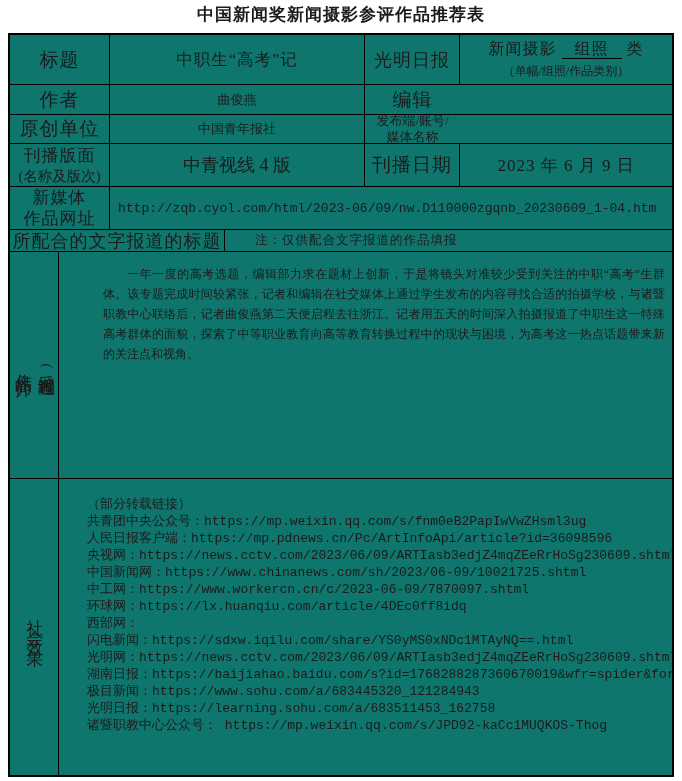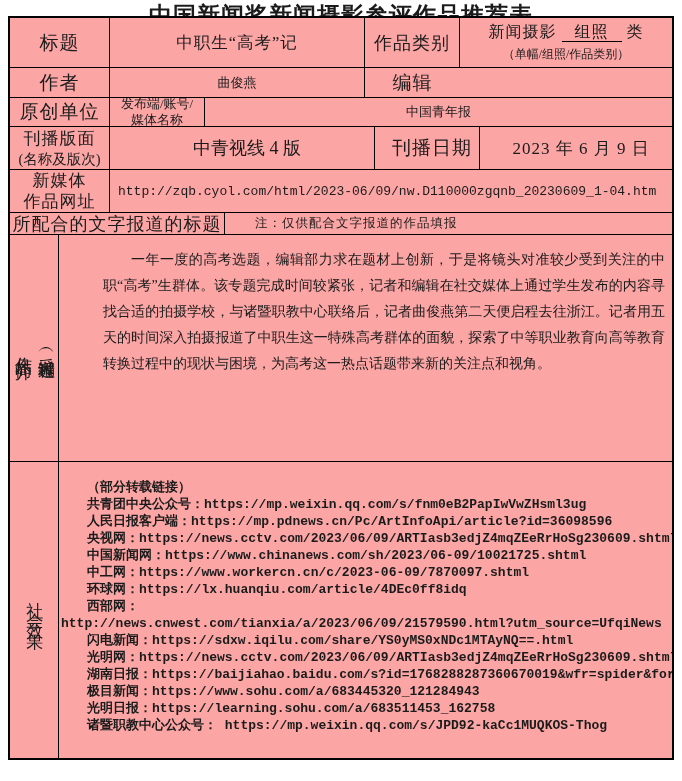--- a/index.html
+++ b/index.html
@@ -3,36 +3,36 @@
 <meta charset="utf-8">
 <style>
   html,body{margin:0;padding:0;}
   body{
     width:682px;height:781px;background:#ffffff;position:relative;
     font-family:"Liberation Serif","DejaVu Serif",serif;color:#1b1b1b;
     -webkit-font-smoothing:antialiased;
   }
   .page-title{
     text-align:center;font-family:"Liberation Sans","DejaVu Sans",sans-serif;
-    font-weight:bold;font-size:23px;line-height:30px;letter-spacing:1px;
+    font-weight:bold;font-size:17px;line-height:30px;letter-spacing:1px;
   }
   .form-table{
-    position:absolute;left:8px;top:16px;width:666px;height:744px;
-    box-sizing:border-box;border:2px solid #000;background:#fca5a5;
+    position:absolute;left:8px;top:33px;width:666px;height:744px;
+    box-sizing:border-box;border:2px solid #000;background:#0f766e;
     display:flex;flex-direction:column;
   }
   .trow{display:flex;border-bottom:1px solid #000;box-sizing:border-box;flex:0 0 auto;}
   .trow:last-child{border-bottom:none;flex:1 1 auto;}
   .cell{
     border-right:1px solid #000;box-sizing:border-box;
     display:flex;align-items:center;justify-content:center;
     overflow:hidden;text-align:center;
   }
   .cell:last-child{border-right:none;}
-  .r1{height:50px;} .r2{height:30px;} .r3{height:29px;} .r4{height:43px;gap:10px;}
+  .r1{height:50px;} .r2{height:30px;} .r3{height:29px;} .r4{height:43px;}
   .r5{height:43px;} .r6{height:22px;font-family:Liberation Serif, serif;} .r7{height:227px;}
   .w-l1{width:100px;flex:0 0 100px;} .w-v1{width:255px;flex:0 0 255px;}
   .w-l2{width:95px;flex:0 0 95px;}  .w-v2{flex:1 1 auto;}
   .w-l6{width:215px;flex:0 0 215px;}
   .w-vert{width:49px;flex:0 0 49px;}
   .lbl{font-size:19px;letter-spacing:1px;}
   .val{font-size:14px;}
   .val-title{font-size:16.5px;letter-spacing:1px;}
   .col{display:flex;flex-direction:column;align-items:center;justify-content:center;}
   .cat-line{font-size:16px;letter-spacing:1px;}
@@ -42,61 +42,61 @@
   .lbl-2line{font-size:17px;line-height:1.25;letter-spacing:1px;}
   .lbl-sub{font-size:14.5px;letter-spacing:0;}
   .date-val{font-size:17px;letter-spacing:1px;}
   .url-cell{justify-content:flex-start;padding-left:8px;text-align:left;
     font-family:"Liberation Mono","DejaVu Sans Mono",monospace;font-size:13px;}
   .note-cell{justify-content:flex-start;padding-left:30px;text-align:right;font-size:12.5px;letter-spacing:1px;}
   .vert-wrap{display:flex;flex-direction:row;align-items:center;justify-content:center;gap:0;}
   .vert{writing-mode:vertical-rl;font-size:17px;letter-spacing:2px;line-height:1.35;}
   .vert-spaced{writing-mode:vertical-rl;font-size:17px;letter-spacing:11px;line-height:1.2;}
   .intro-cell{display:block;text-align:justify;padding:12px 7px 0 44px;
-    font-size:14px;line-height:26px;}
+    font-size:12px;line-height:20px;}
   .intro-cell p{margin:0;text-indent:2em;}
   .effect-cell{display:block;text-align:left;padding:17px 4px 0 0;
-    font-family:"Liberation Mono","DejaVu Sans Mono",monospace;font-size:13px;line-height:17px;font-weight:bold;}
+    font-family:"Liberation Mono","DejaVu Sans Mono",monospace;font-size:13px;line-height:17px;}
   .link-line{padding-left:28px;white-space:nowrap;}
   .link-line.flush{padding-left:2px;}
 </style>
 </head>
 <body>
 
 <div class="page-title">中国新闻奖新闻摄影参评作品推荐表</div>
 
 <div class="form-table">
 
   <div class="trow r1">
     <div class="cell w-l1 lbl">标题</div>
     <div class="cell w-v1 val val-title">中职生“高考”记</div>
-    <div class="cell w-l2 lbl" style="font-size:18px;">作品类别</div>
+    <div class="cell w-l2 lbl" style="font-size:18px;">光明日报</div>
     <div class="cell w-v2 col">
       <div class="cat-line">
         <span>新闻摄影</span>
         <span class="cat-fill">组照</span>
         <span>类</span>
       </div>
       <div class="cat-sub">（单幅/组照/作品类别）</div>
     </div>
   </div>
 
   <div class="trow r2">
     <div class="cell w-l1 lbl">作者</div>
     <div class="cell w-v1 val" style="font-size:13px;">曲俊燕</div>
     <div class="cell w-l2 lbl">编辑</div>
   </div>
 
   <div class="trow r3">
     <div class="cell w-l1 lbl">原创单位</div>
+    <div class="cell w-v1 val" style="font-size:13px;">中国青年报社</div>
     <div class="cell w-l2 col small-gothic">
       <div>发布端/账号/</div>
       <div>媒体名称</div>
     </div>
-    <div class="cell w-v2 val" style="font-size:13px;">中国青年报</div>
   </div>
 
   <div class="trow r4">
     <div class="cell w-l1 col lbl-2line">
       <div>刊播版面</div>
       <div class="lbl-sub">(名称及版次)</div>
     </div>
     <div class="cell w-v1 val" style="font-size:18px;">中青视线 4 版</div>
     <div class="cell w-l2 lbl">刊播日期</div>
     <div class="cell w-v2 date-val">2023 年 6 月 9 日</div>
@@ -131,21 +131,20 @@
     </div>
     <div class="cell w-v2 effect-cell">
       <div class="link-line">（部分转载链接）</div>
       <div class="link-line">共青团中央公众号：https://mp.weixin.qq.com/s/fnm0eB2PapIwVwZHsml3ug</div>
       <div class="link-line">人民日报客户端：https://mp.pdnews.cn/Pc/ArtInfoApi/article?id=36098596</div>
       <div class="link-line">央视网：https://news.cctv.com/2023/06/09/ARTIasb3edjZ4mqZEeRrHoSg230609.shtml</div>
       <div class="link-line">中国新闻网：https://www.chinanews.com/sh/2023/06-09/10021725.shtml</div>
       <div class="link-line">中工网：https://www.workercn.cn/c/2023-06-09/7870097.shtml</div>
       <div class="link-line">环球网：https://lx.huanqiu.com/article/4DEc0ff8idq</div>
       <div class="link-line">西部网：</div>
-      <div class="link-line flush">http://news.cnwest.com/tianxia/a/2023/06/09/21579590.html?utm_source=UfqiNews</div>
       <div class="link-line">闪电新闻：https://sdxw.iqilu.com/share/YS0yMS0xNDc1MTAyNQ==.html</div>
       <div class="link-line">光明网：https://news.cctv.com/2023/06/09/ARTIasb3edjZ4mqZEeRrHoSg230609.shtml</div>
       <div class="link-line">湖南日报：https://baijiahao.baidu.com/s?id=1768288287360670019&amp;wfr=spider&amp;for=pc</div>
       <div class="link-line">极目新闻：https://www.sohu.com/a/683445320_121284943</div>
       <div class="link-line">光明日报：https://learning.sohu.com/a/683511453_162758</div>
       <div class="link-line">诸暨职教中心公众号： https://mp.weixin.qq.com/s/JPD92-kaCc1MUQKOS-Thog</div>
     </div>
   </div>
 
 </div>

